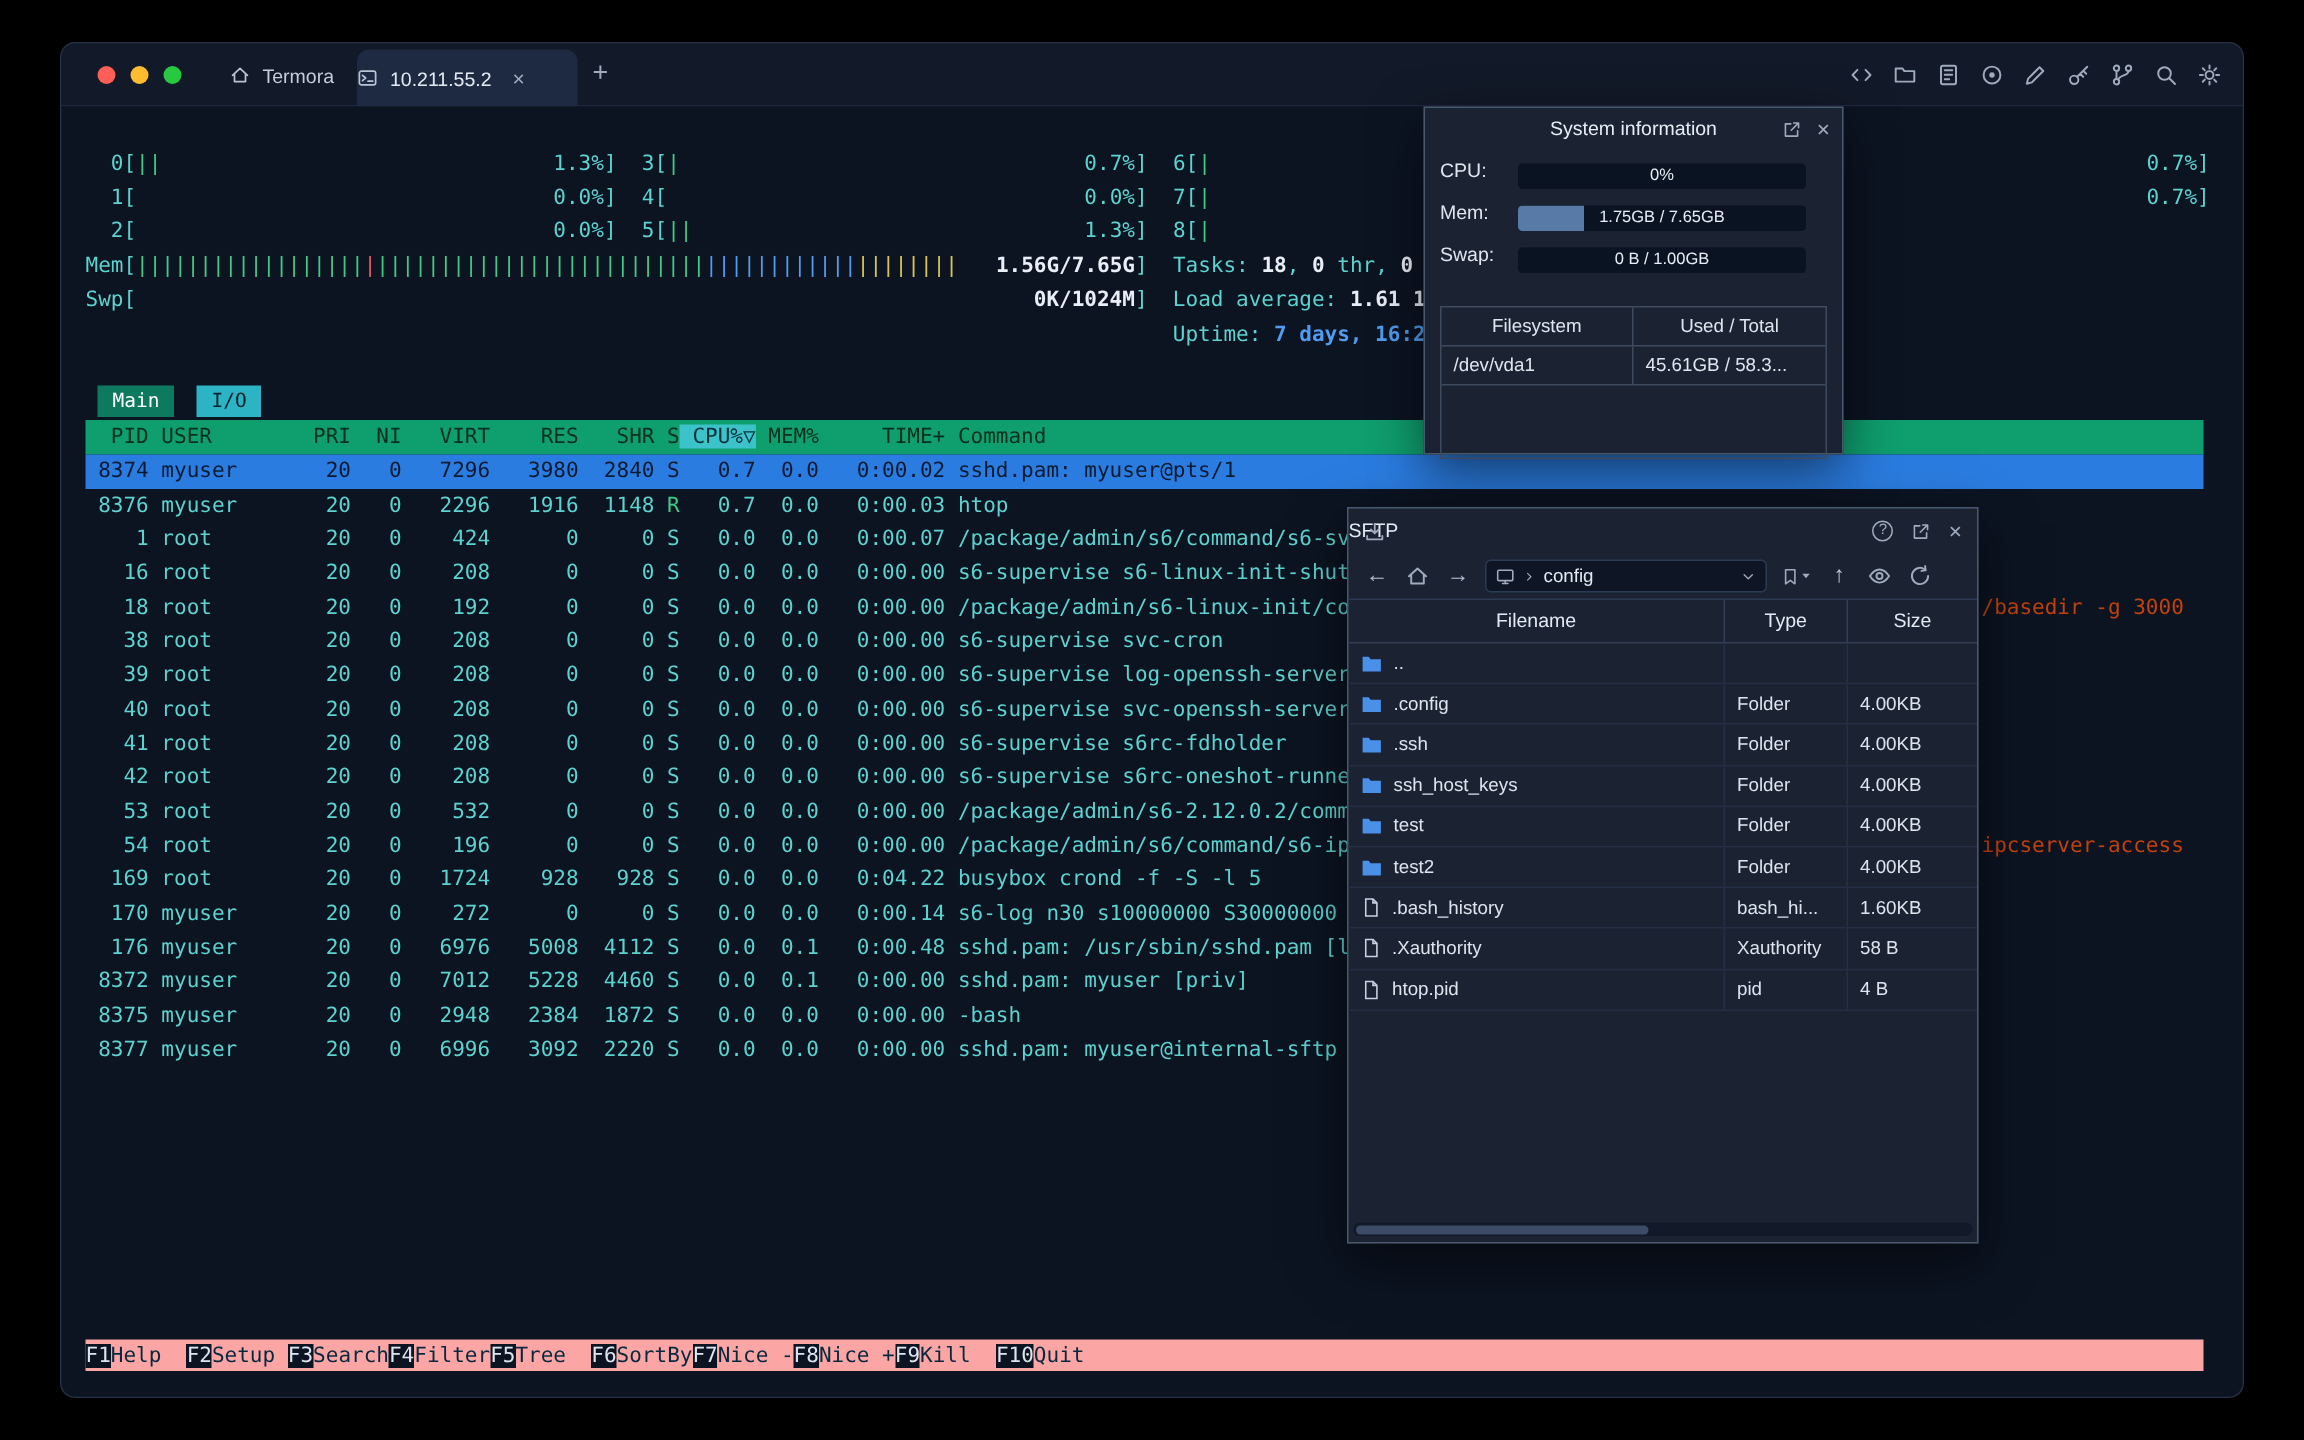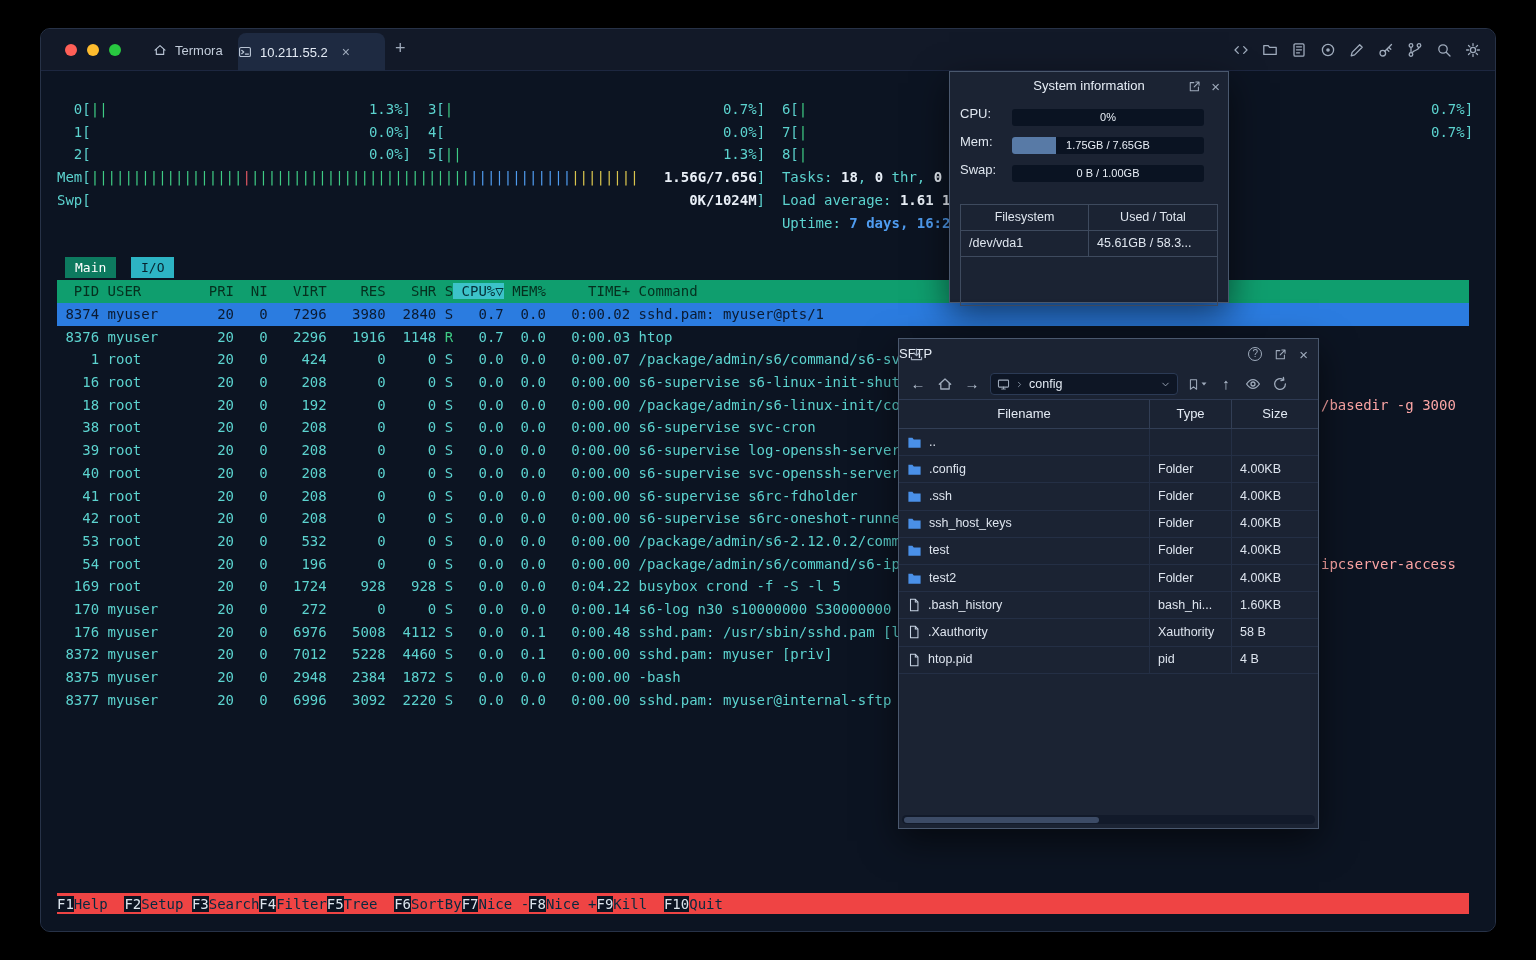--- a/index.html
+++ b/index.html
@@ -27,23 +27,23 @@
   .scrtab{position:absolute;top:186px;height:21px;line-height:21px;padding:0 10px;font-size:13px}
   .scrtab-main{left:24px;background:#0d7a5f;color:#ffffff}
   .scrtab-io{left:90px;background:#2db4c4;color:#07222e}
   .phead{position:absolute;left:16px;top:209px;width:1412px;height:23px;background:#0f9e6e;color:#05301f;white-space:pre}
   .phead .cpu-col{background:#3cc3c9;color:#053038}
   #prows{position:absolute;left:16px;top:232px;white-space:pre}
   .prow{width:1412px;height:22.7px}
   .prow.sel{background:#2b7ce0}
   .prow.sel span{color:#0b1a30}
   .st-R{color:#3ecb84}
-  .tail{position:absolute;left:1280px;white-space:pre;color:#fca5a5}
+  .tail{position:absolute;left:1280px;white-space:pre;color:#c2410c}
   .tail1{top:323px}.tail2{top:482px}
-  #fkeys{position:absolute;left:16px;top:822px;width:1412px;height:21px;background:#ef4444;white-space:pre;color:#06293f}
+  #fkeys{position:absolute;left:16px;top:822px;width:1412px;height:21px;background:#fca5a5;white-space:pre;color:#06293f}
   #fkeys .fk{background:#0c1422;color:#dde5ee}
 
   
   .panel{position:absolute;background:#1b2333;border:1px solid #4a586e;box-shadow:0 12px 34px rgba(0,0,0,.55);font-family:"Liberation Sans",sans-serif;color:#dfe6ef}
   .phicon{color:#9fabbc;display:inline-flex;align-items:center;justify-content:center}
   .xglyph{font-size:15px;line-height:1;color:#9fabbc}
 
   
   .sysinfo{left:908px;top:0;width:280px;height:232px}
   .si-head{position:relative;height:28px;line-height:28px;text-align:center;font-size:13px;color:#e6edf6}

